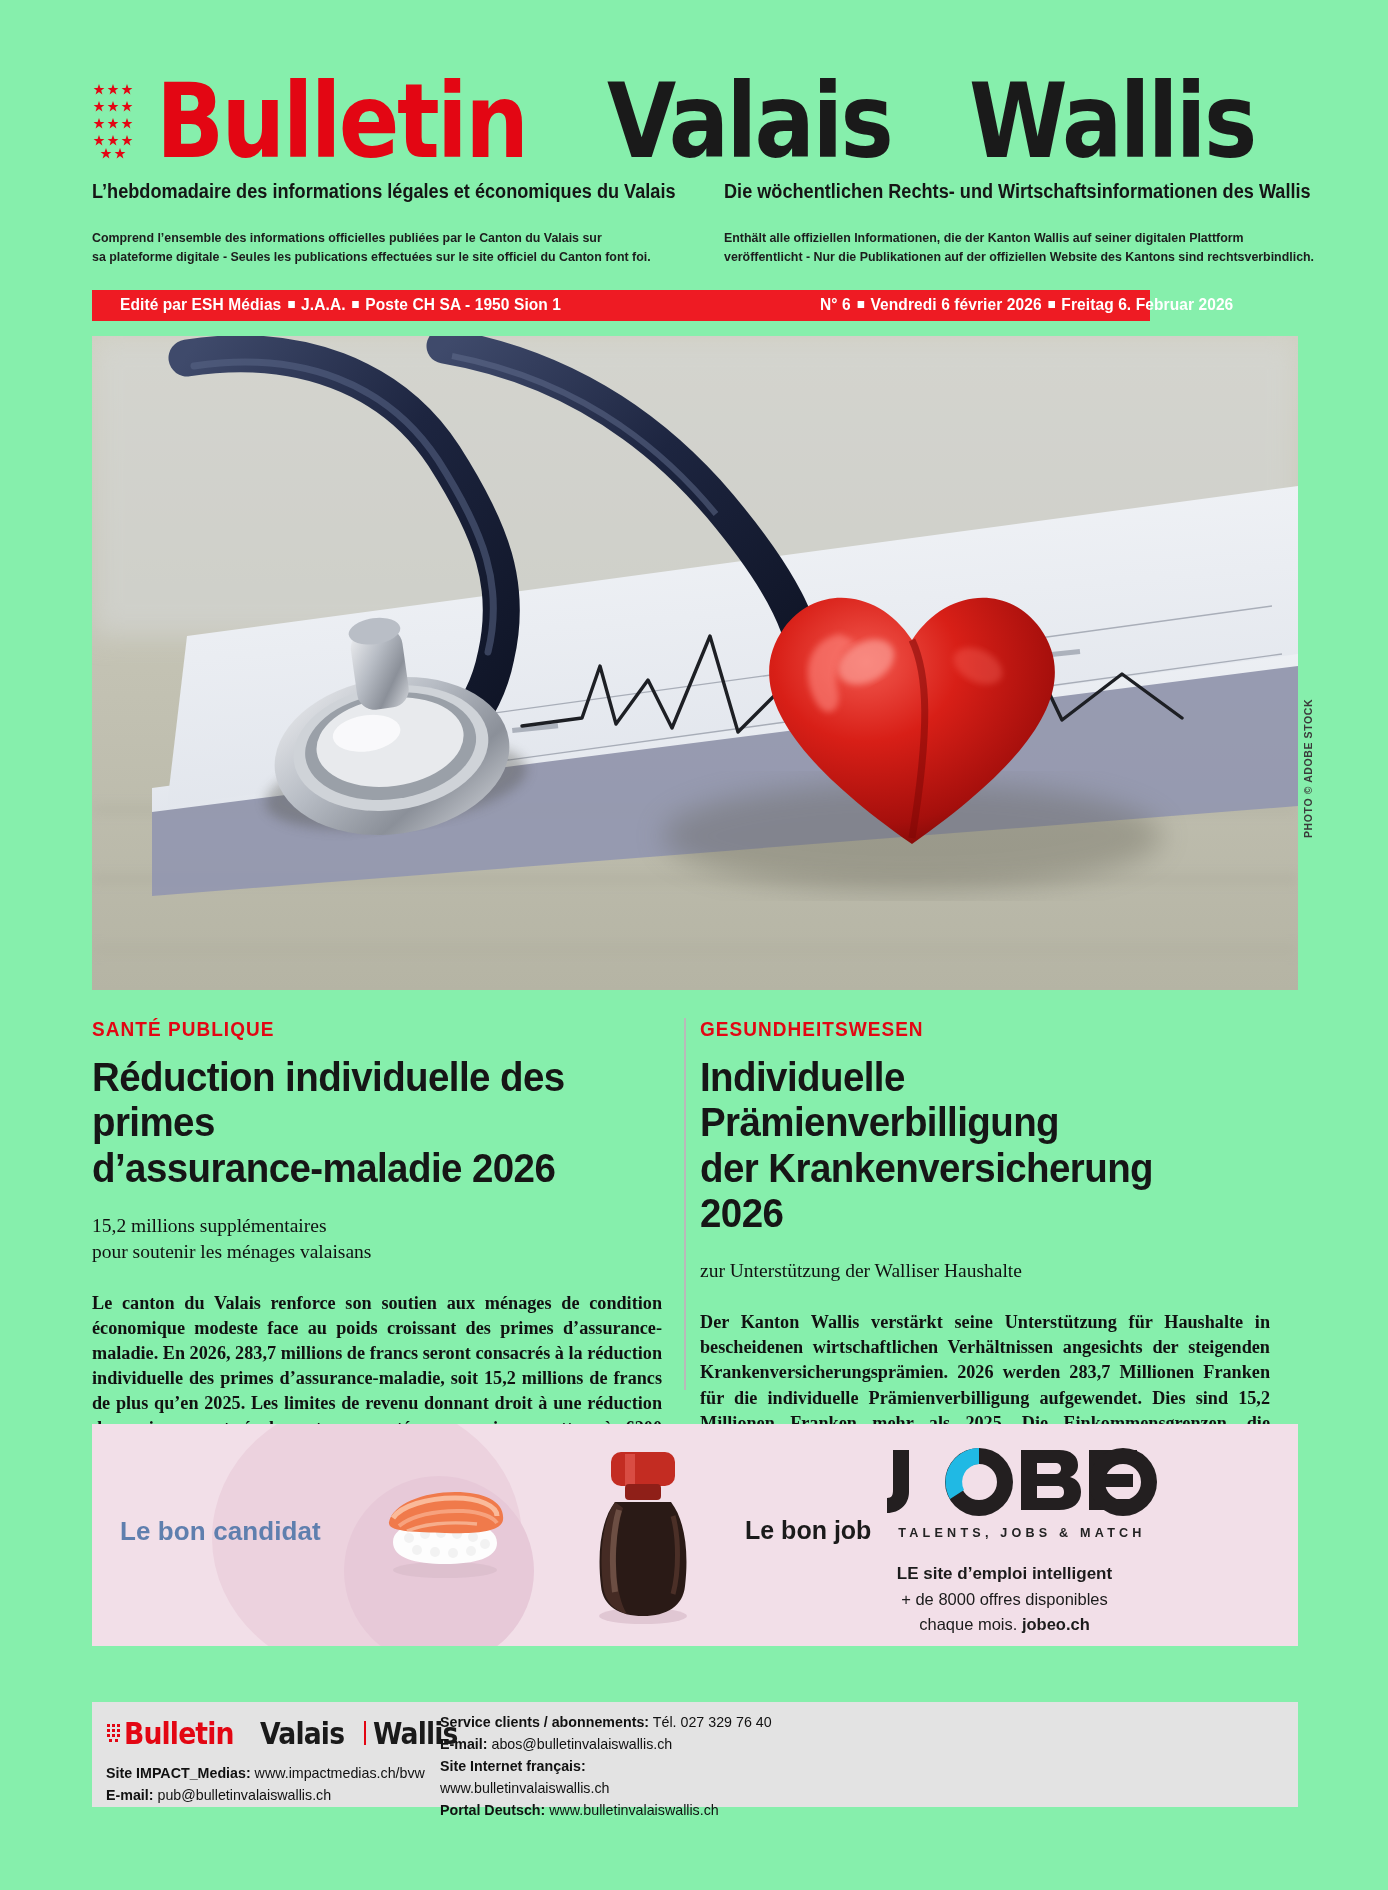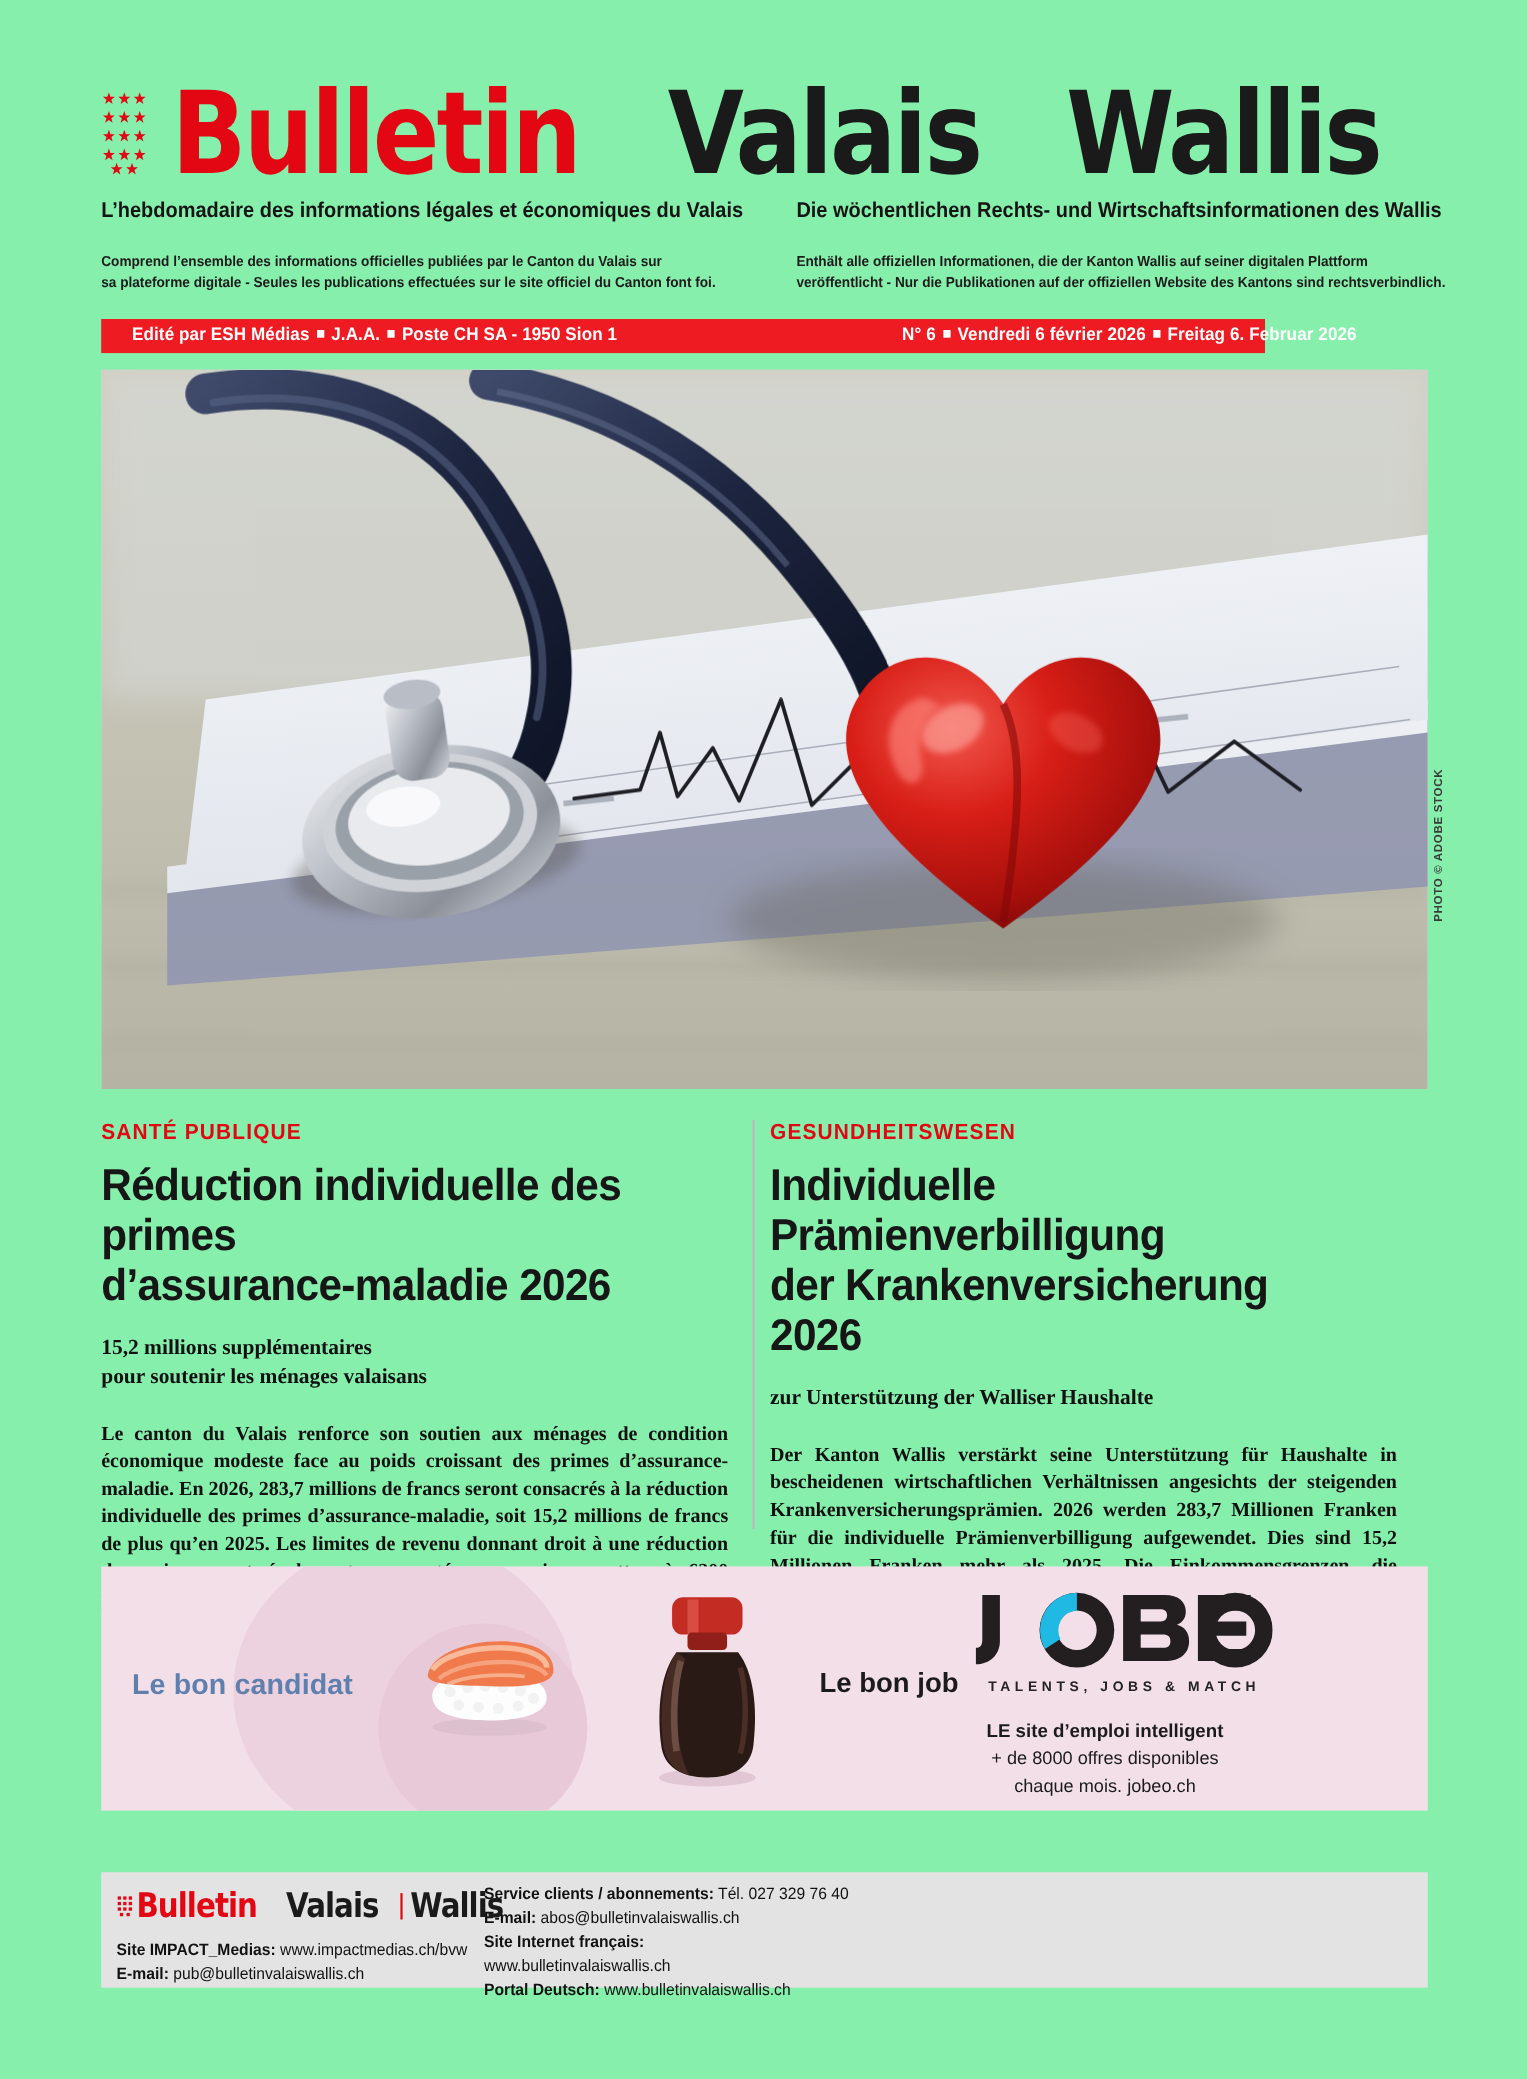--- a/index.html
+++ b/index.html
@@ -89,21 +89,21 @@
     transform:scaleX(.95);transform-origin:left top;margin-bottom:14px;
   }
   .headline{
     font-family:"Liberation Sans", sans-serif;
     font-weight:700;font-size:40.5px;line-height:1.12;color:#161616;
     letter-spacing:-0.6px;transform:scaleX(.95);transform-origin:left top;
     margin-bottom:22px;
   }
   .standfirst{
     font-family:"Liberation Serif", serif;
-    font-weight:700;font-size:19.5px;line-height:1.32;color:#111;margin-bottom:26px;
+    font-weight:400;font-size:19.5px;line-height:1.32;color:#111;margin-bottom:26px;
   }
   .bodytext{
     font-family:"Liberation Serif", serif;
     font-weight:700;font-size:18.2px;line-height:1.38;color:#111;text-align:justify;
   }
   .endsq{display:inline-block;width:12px;height:12px;background:#e30613;margin-left:7px;vertical-align:-1px;}
 
   
   .ad{
     position:absolute;left:92px;top:1424px;width:1206px;height:222px;
@@ -126,21 +126,21 @@
   .jobeo-sub{
     position:absolute;left:795px;top:102px;width:270px;text-align:center;
     font-size:12.6px;letter-spacing:4.2px;font-weight:700;color:#232323;
   }
   .jobeo-l1{position:absolute;left:760px;top:140px;width:305px;text-align:center;
     font-weight:700;font-size:17px;color:#1b1b1b;}
   .jobeo-l2{position:absolute;left:760px;top:166px;width:305px;text-align:center;
     font-size:16.5px;color:#1b1b1b;}
   .jobeo-l3{position:absolute;left:760px;top:191px;width:305px;text-align:center;
     font-size:16.5px;color:#1b1b1b;}
-  .jobeo-l3 b{font-weight:400;}
+  .jobeo-l3 b{font-weight:700;}
 
   
   .footer{
     position:absolute;left:92px;top:1702px;width:1206px;height:105px;background:#e3e3e3;
   }
   .f-logo{position:absolute;left:14px;top:12px;height:34px;display:flex;align-items:flex-end;}
   .f-crosses{width:16px;height:24px;margin-right:2px;margin-bottom:2px;}
   .f-bulletin{font-family:"DejaVu Sans",sans-serif;font-weight:700;font-size:31px;
     color:#e30613;letter-spacing:-1px;line-height:.9;transform:scaleX(.86);transform-origin:left bottom;}
   .f-valais{font-family:"DejaVu Sans",sans-serif;font-weight:700;font-size:31px;

